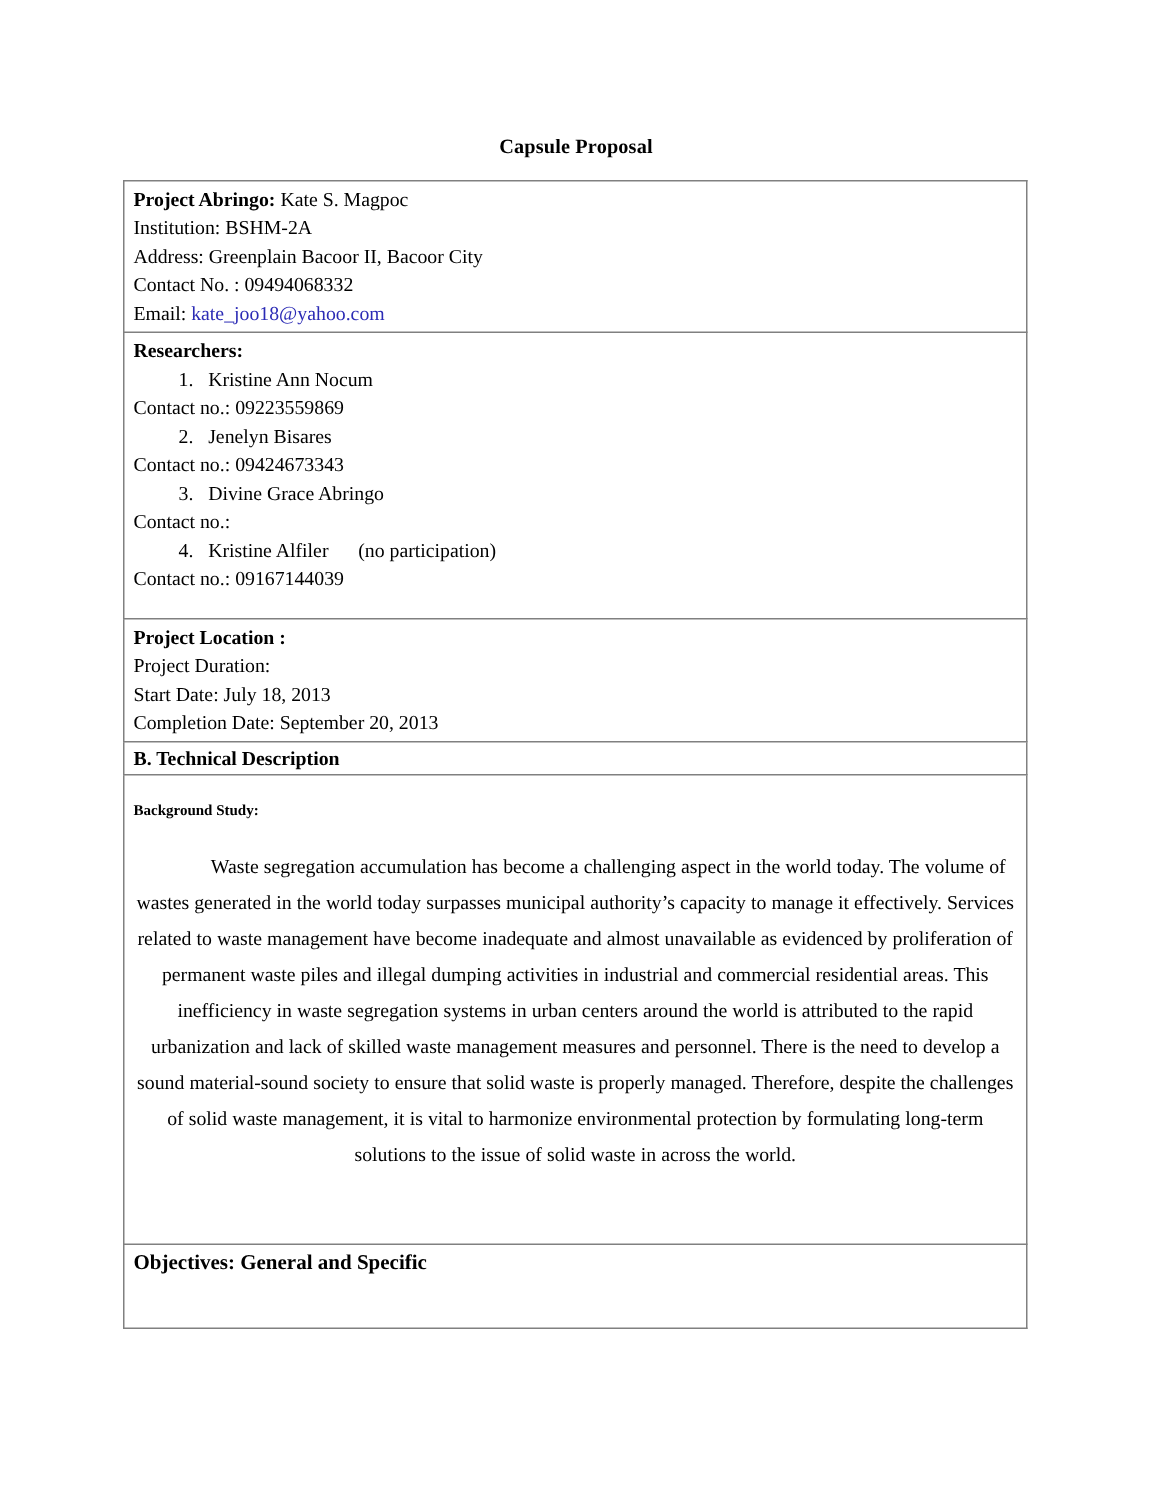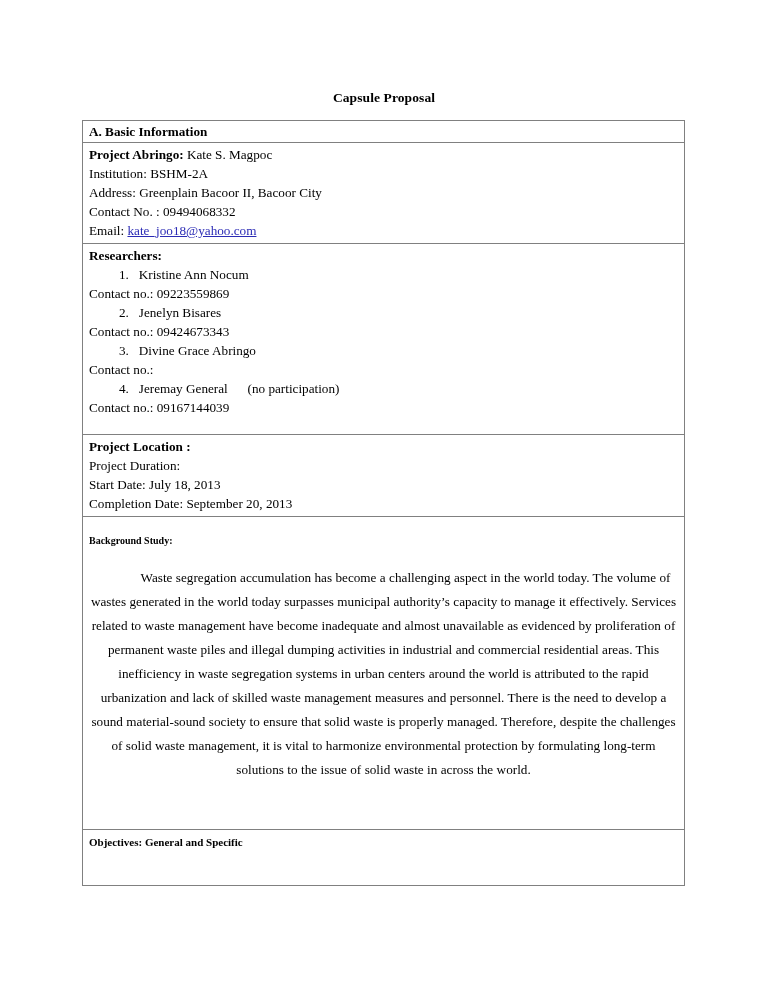--- a/index.html
+++ b/index.html
@@ -65,21 +65,20 @@
     white-space: pre-wrap;
   }
   .label {
     font-weight: bold;
   }
   .indent-item {
     padding-left: 30px;
   }
   .email-link {
     color: #2b2bb5;
-    text-decoration: underline;
   }
 
   
   .body-cell {
     padding: 6px 6px 6px 6px;
     min-height: 300px;
   }
   .bg-heading {
     font-weight: bold;
     font-size: 10px;
@@ -92,46 +91,41 @@
     text-indent: 44px;
     margin: 16px 0 0 0;
     text-align: center;
     word-spacing: 0.1px;
   }
   .spacer-row-inner {
     height: 16px;
   }
   .objectives-cell {
     padding: 3px 6px 3px 6px;
-    font-size: 11px;
+    font-size: 14px;
     line-height: 19px;
     font-weight: bold;
   }
   .objectives-tail {
     height: 30px;
   }
 </style>
 </head>
 <body>
 
 <div class="page">
 
   <div class="doc-title">Capsule Proposal</div>
 
   <table class="proposal-table">
     <colgroup>
         <col style="width:602px">
       </colgroup>
     <tbody>
 
-      <tr>
-        <td>
-          <div class="cell tight hdr">A. Basic Information</div>
-        </td>
-      </tr>
 
 
       <tr>
         <td>
           <div class="cell">
             <div class="line"><span class="label">Project Abringo:</span><span> Kate S. Magpoc</span></div>
             <div class="line">Institution: BSHM-2A</div>
             <div class="line">Address: Greenplain Bacoor II, Bacoor City</div>
             <div class="line">Contact No. : 09494068332</div>
             <div class="line"><span>Email: </span><span class="email-link">kate_joo18@yahoo.com</span></div>
@@ -146,39 +140,44 @@
 
             <div class="line indent-item"><span>1.</span>&nbsp;&nbsp;&nbsp;<span>Kristine Ann Nocum</span></div>
             <div class="line">Contact no.: 09223559869</div>
 
             <div class="line indent-item"><span>2.</span>&nbsp;&nbsp;&nbsp;<span>Jenelyn Bisares</span></div>
             <div class="line">Contact no.: 09424673343</div>
 
             <div class="line indent-item"><span>3.</span>&nbsp;&nbsp;&nbsp;<span>Divine Grace Abringo</span></div>
             <div class="line">Contact no.:</div>
 
-            <div class="line indent-item"><span>4.</span>&nbsp;&nbsp;&nbsp;<span>Jeremay General</span>&nbsp;&nbsp;&nbsp;&nbsp;&nbsp;&nbsp;<span>(no participation)</span></div>
+            <div class="line indent-item"><span>4.</span>&nbsp;&nbsp;&nbsp;<span>Kristine Alfiler</span>&nbsp;&nbsp;&nbsp;&nbsp;&nbsp;&nbsp;<span>(no participation)</span></div>
             <div class="line">Contact no.: 09167144039</div>
 
             <div style="height:14px"></div>
           </div>
         </td>
       </tr>
 
       <tr>
         <td>
           <div class="cell">
             <div class="line hdr">Project Location :</div>
             <div class="line">Project Duration:</div>
             <div class="line">Start Date: July 18, 2013</div>
             <div class="line">Completion Date: September 20, 2013</div>
           </div>
         </td>
       </tr>
 
+      <tr>
+        <td>
+          <div class="cell tight hdr">B. Technical Description</div>
+        </td>
+      </tr>
 
       <tr>
         <td>
           <div class="cell body-cell">
             <div class="bg-heading">Background Study:</div>
             <p class="bg-para">Waste segregation accumulation has become a challenging aspect in the world today. The volume of wastes generated in the world today surpasses municipal authority’s capacity to manage it effectively. Services related to waste management have become inadequate and almost unavailable as evidenced by proliferation of permanent waste piles and illegal dumping activities in industrial and commercial residential areas. This inefficiency in waste segregation systems in urban centers around the world is attributed to the rapid urbanization and lack of skilled waste management measures and personnel. There is the need to develop a sound material-sound society to ensure that solid waste is properly managed. Therefore, despite the challenges of solid waste management, it is vital to harmonize environmental protection by formulating long-term solutions to the issue of solid waste in across the world.</p>
             <div class="spacer-row-inner"></div>
           </div>
         </td>
       </tr>

